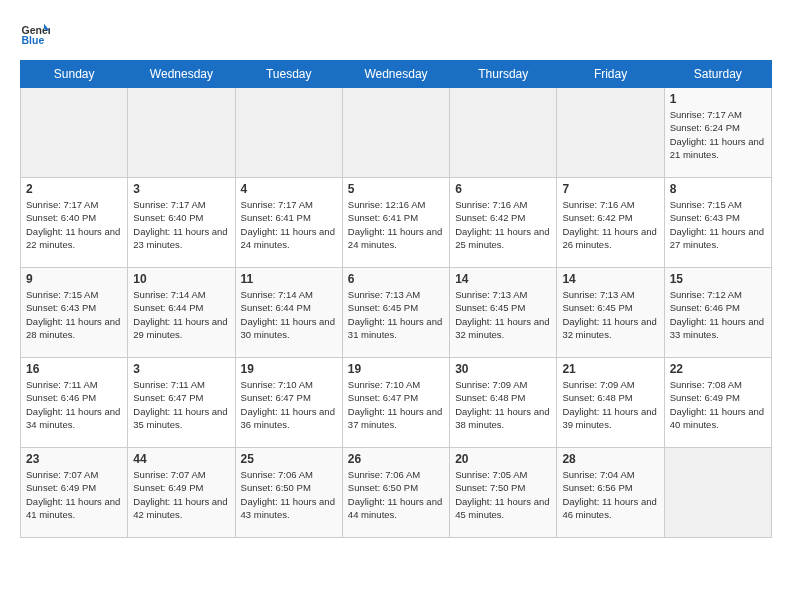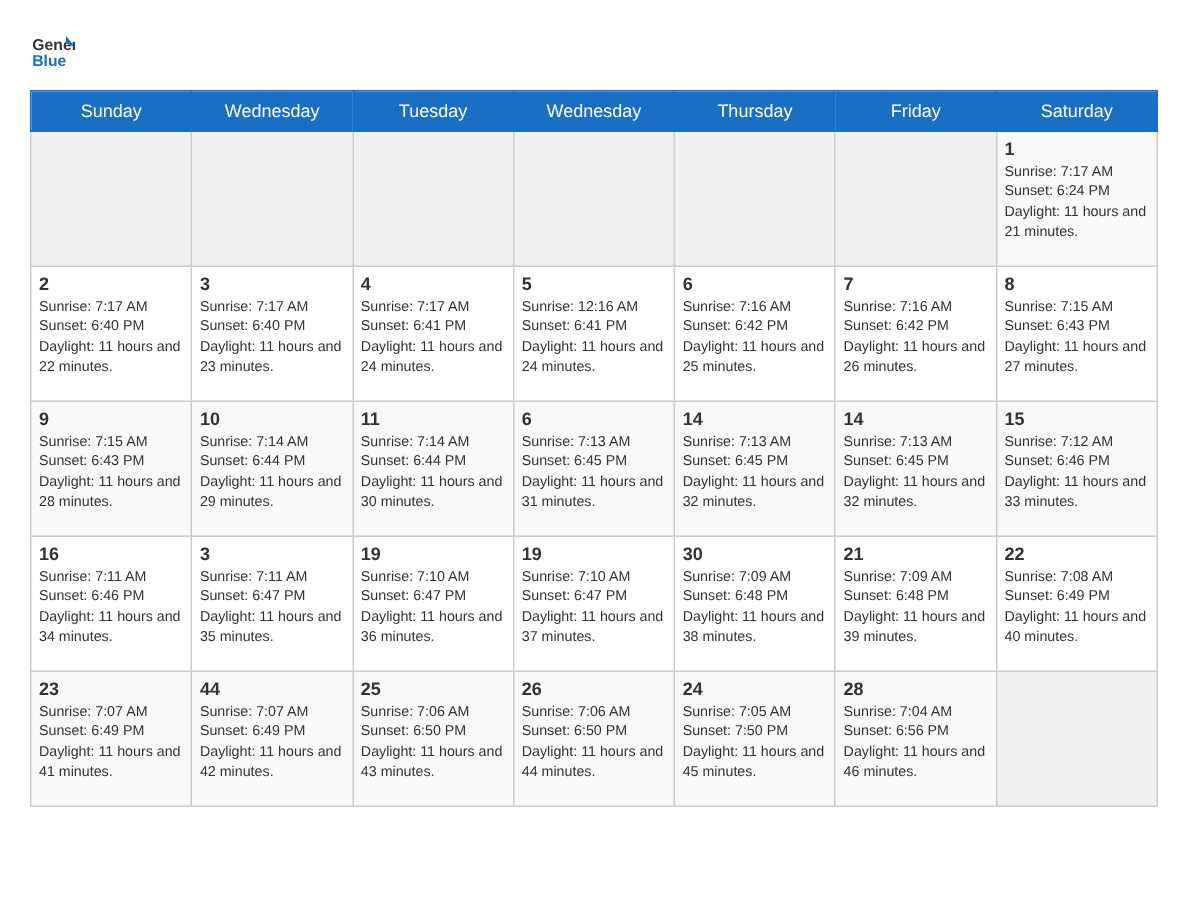--- a/index.html
+++ b/index.html
@@ -277,21 +277,21 @@
 Sunset: 6:50 PM
 Daylight: 11 hours and 43 minutes.</div>
         </td>
         <td>
           <span class="day-number">26</span>
           <div class="day-info">Sunrise: 7:06 AM
 Sunset: 6:50 PM
 Daylight: 11 hours and 44 minutes.</div>
         </td>
         <td>
-          <span class="day-number">24</span>
+          <span class="day-number">20</span>
           <div class="day-info">Sunrise: 7:05 AM
 Sunset: 7:50 PM
 Daylight: 11 hours and 45 minutes.</div>
         </td>
         <td>
           <span class="day-number">28</span>
           <div class="day-info">Sunrise: 7:04 AM
 Sunset: 6:56 PM
 Daylight: 11 hours and 46 minutes.</div>
         </td>

